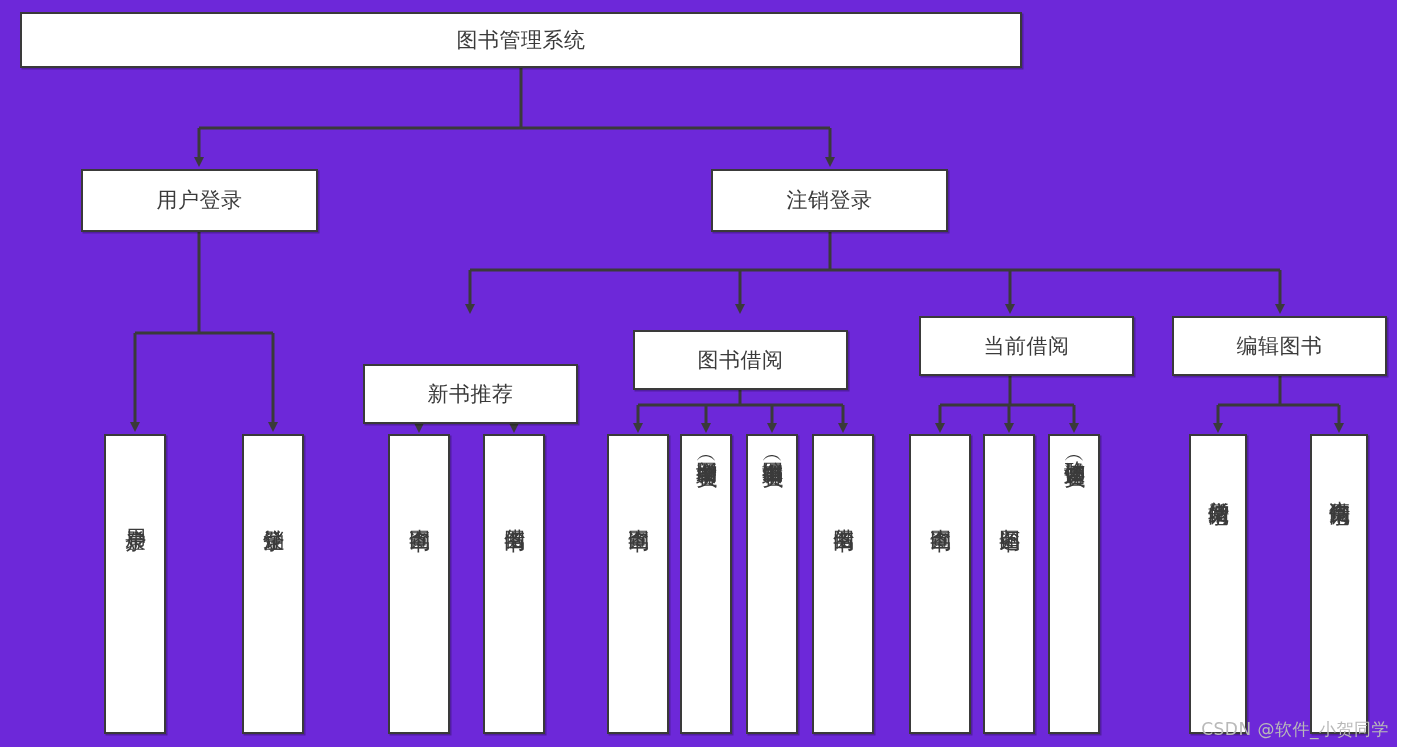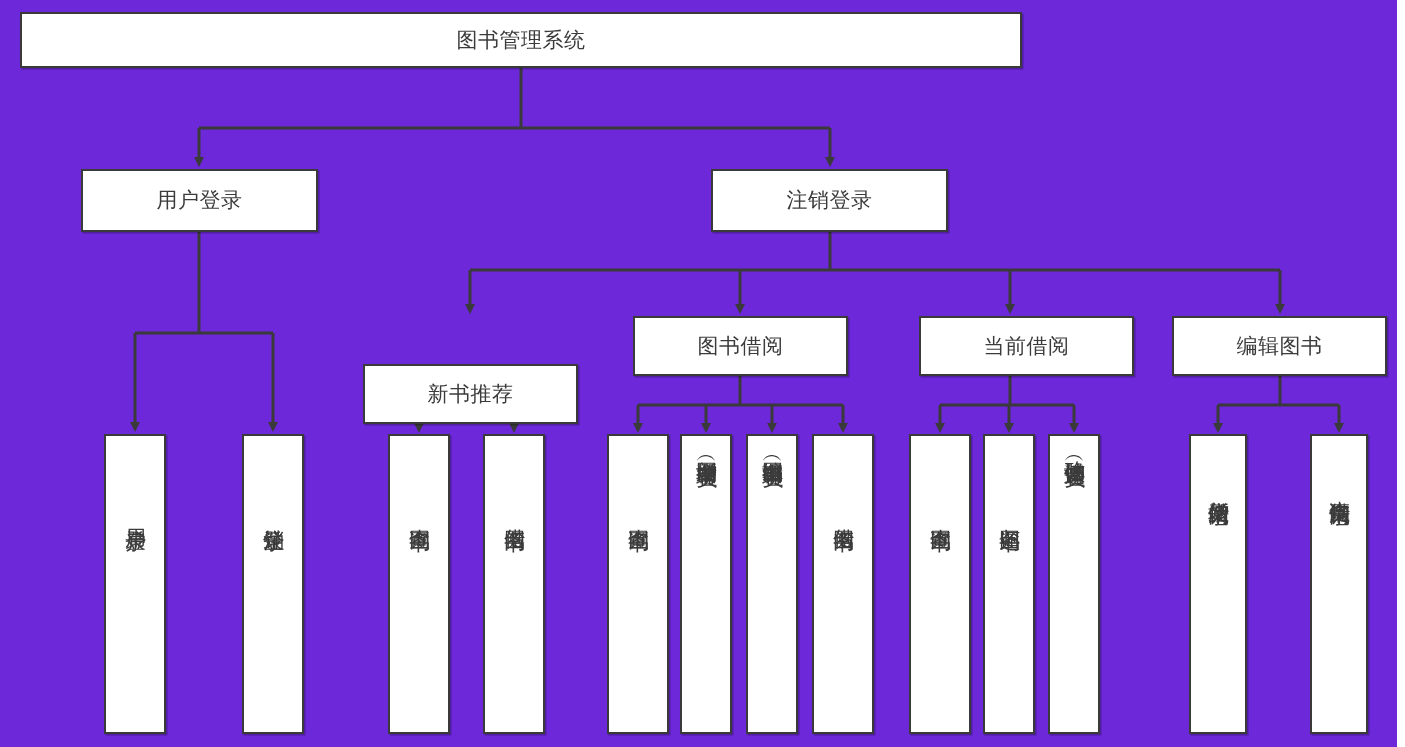--- a/index.html
+++ b/index.html
@@ -134,21 +134,21 @@
   <div class="node" id="n-l2-0" style="left: 81px; top: 169px; width: 237px; height: 63px;">
     <span class="label">用户登录</span>
   </div>
   <div class="node" id="n-l2-1" style="left: 711px; top: 169px; width: 237px; height: 63px;">
     <span class="label">注销登录</span>
   </div>
 
   <div class="node" id="n-l3-0" style="left: 363px; top: 316px; width: 215px; height: 60px; margin-top: 48px;">
     <span class="label">新书推荐</span>
   </div>
-  <div class="node" id="n-l3-1" style="left: 633px; top: 316px; width: 215px; height: 60px;">
+  <div class="node" id="n-l3-1" style="left: 633px; top: 330px; width: 215px; height: 60px;">
     <span class="label">图书借阅</span>
   </div>
   <div class="node" id="n-l3-2" style="left: 903px; top: 316px; width: 215px; height: 60px; margin-left: 16px;">
     <span class="label">当前借阅</span>
   </div>
   <div class="node" id="n-l3-3" style="left: 1172px; top: 316px; width: 215px; height: 60px;">
     <span class="label">编辑图书</span>
   </div>
 
   <div class="node vertical mid" id="n-lf-0" style="left: 104px; top: 434px; width: 62px; height: 300px;">
@@ -184,13 +184,14 @@
   <div class="node vertical" id="n-lf-10" style="left: 1048px; top: 434px; width: 52px; height: 300px;">
     <span class="label">确认归还（管理员）</span>
   </div>
   <div class="node vertical mid2" id="n-lf-11" style="left: 1189px; top: 434px; width: 58px; height: 300px;">
     <span class="label">新增借阅记录</span>
   </div>
   <div class="node vertical mid2" id="n-lf-12" style="left: 1310px; top: 434px; width: 58px; height: 300px;">
     <span class="label">查询借阅记录</span>
   </div>
 
+  <div class="watermark">CSDN @软件_小贺同学</div>
 </div>
 
 </body></html>

